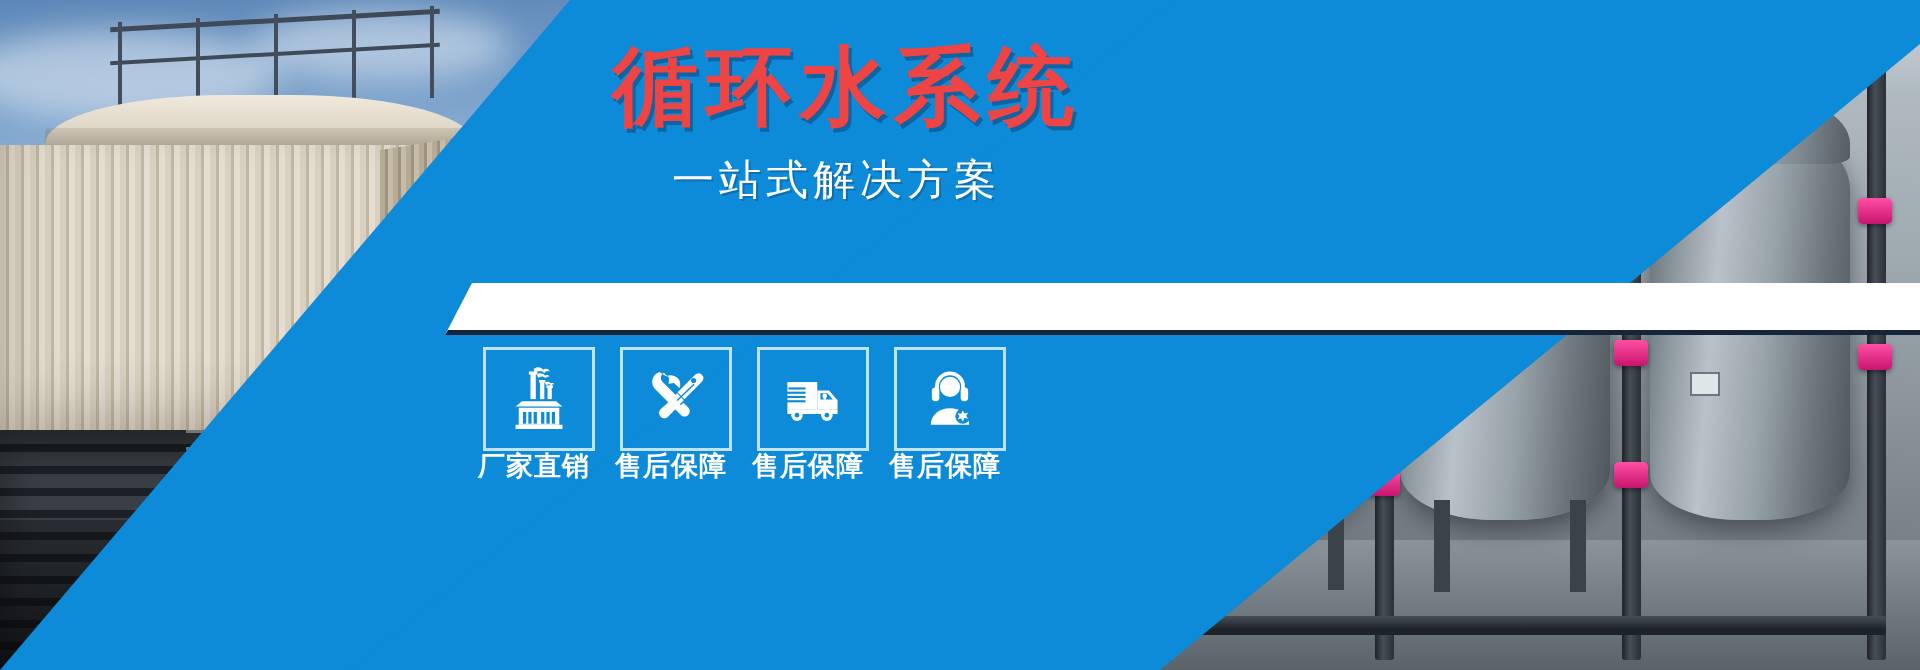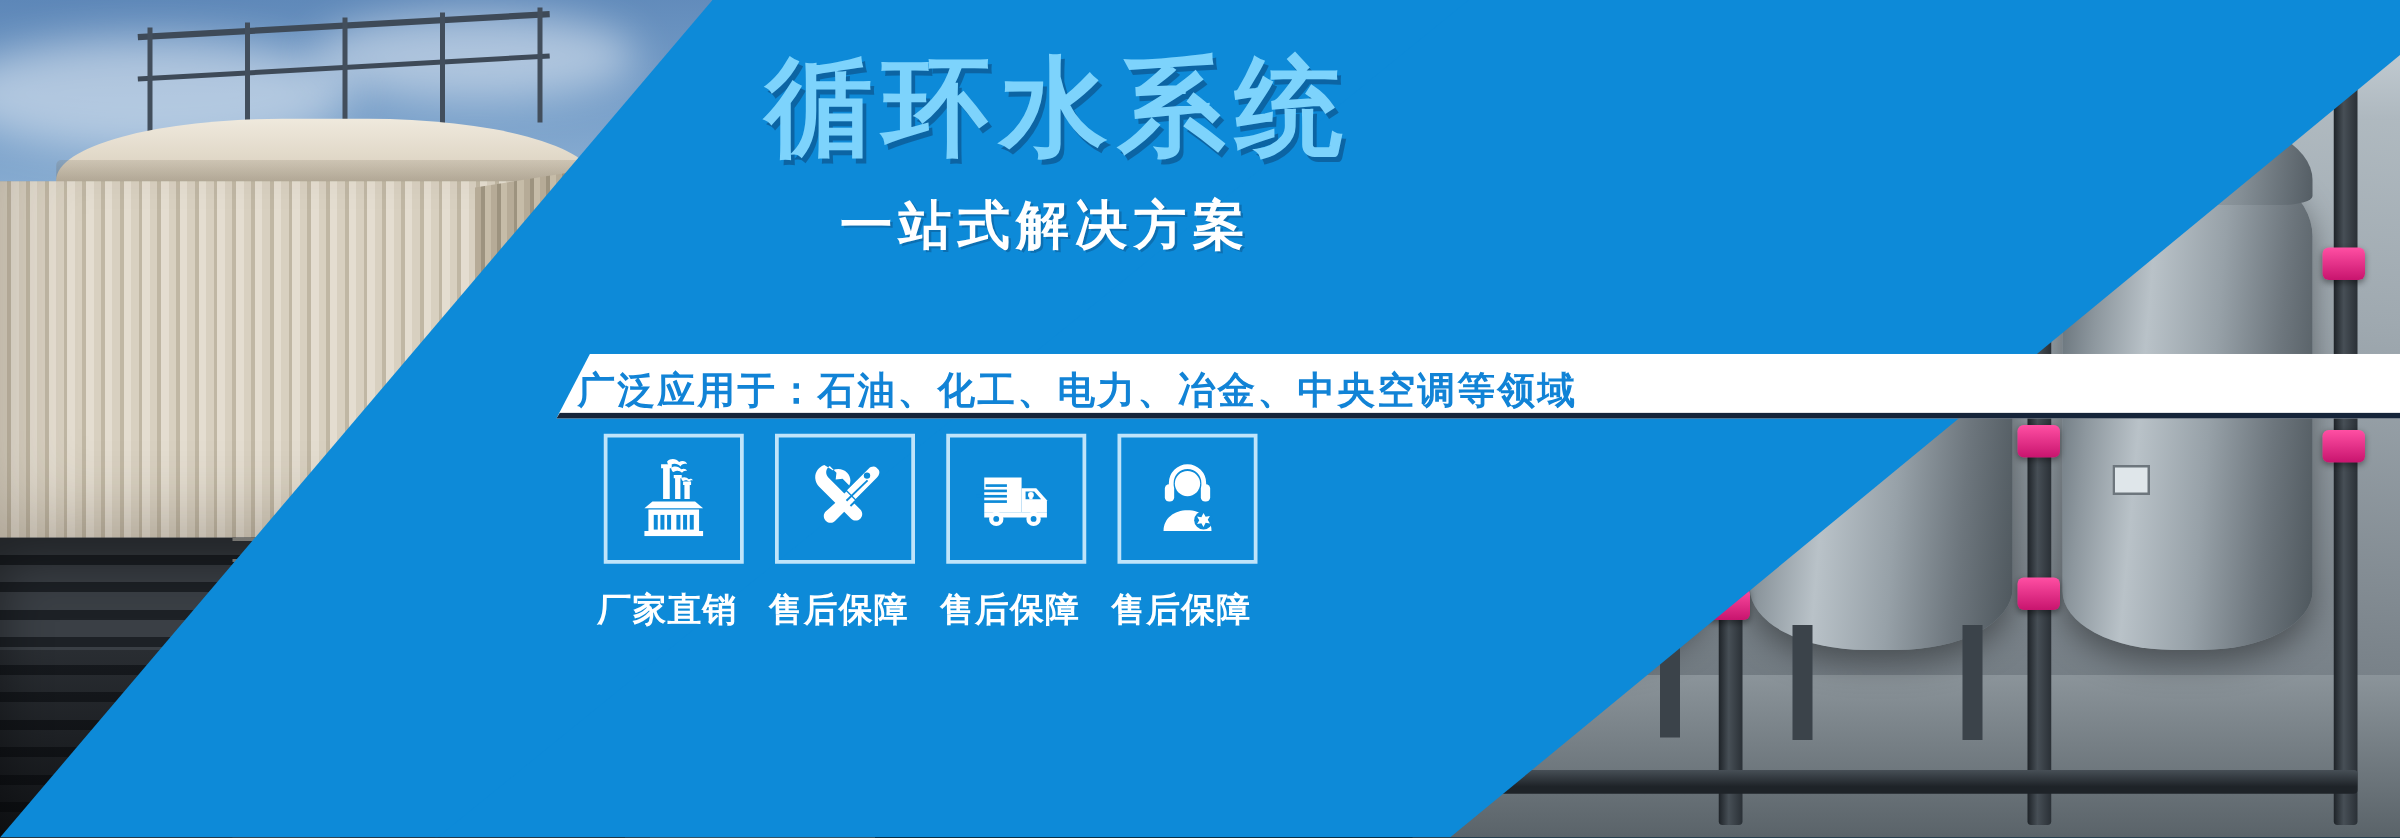--- a/index.html
+++ b/index.html
@@ -68,35 +68,35 @@
     clip-path: polygon(570px 0, 1175px 0, 350px 670px, 0 670px, 0 670px); }
 
   
   .white-band { position:absolute; left:0; top:283px; width:1920px; height:52px; background:#ffffff;
     clip-path: polygon(472px 0, 1920px 0, 1920px 52px, 445px 52px); }
   .band-rule { position:absolute; left:0; top:330px; width:1920px; height:5px; background:#16253a;
     clip-path: polygon(448px 0, 1920px 0, 1920px 5px, 445px 5px); }
 
   
   .headline { position:absolute; left:612px; top:38px; font-size:86px; font-weight:bold;
-    color:#7dd3fc; letter-spacing:8px; line-height:1.12;
+    color:#ef4444; letter-spacing:8px; line-height:1.12;
     text-shadow:3px 4px 0 rgba(12,70,120,.55); white-space:nowrap; }
-  .subhead { position:absolute; left:672px; top:152px; font-size:42px; font-weight:bold;
+  .subhead { position:absolute; left:672px; top:152px; font-size:42px; font-weight:normal;
     color:#ffffff; letter-spacing:5px; white-space:nowrap;
     text-shadow:2px 2px 0 rgba(12,70,120,.4); }
   .apply-line { position:absolute; left:462px; top:292px; font-size:30px; font-weight:bold;
     color:#1183d6; letter-spacing:2px; white-space:nowrap; }
 
   
   .icon-row { position:absolute; left:483px; top:347px; display:flex; gap:25px; }
   .icon-box { width:112px; height:104px; border:3px solid #bfe4fa; display:flex;
     align-items:center; justify-content:center; }
   .icon-box svg { width:70px; height:64px; fill:#ffffff; }
 
-  .label-row { position:absolute; left:478px; top:470px; display:flex; gap:25px; }
+  .label-row { position:absolute; left:478px; top:448px; display:flex; gap:25px; }
   .feature-label { width:112px; text-align:center; font-size:27px; font-weight:bold;
     color:#ffffff; letter-spacing:1px; white-space:nowrap; }
 </style>
 </head>
 <body>
 
 <div id="banner">
 
   <div class="photo-left">
     <div class="sky-l"></div>
@@ -166,21 +166,20 @@
   </div>
 
   <div class="blue-panel"></div>
   <div class="blue-panel-2"></div>
 
   <div class="white-band"></div>
   <div class="band-rule"></div>
 
   <div class="headline">循环水系统</div>
   <div class="subhead">一站式解决方案</div>
-  <div class="apply-line">广泛应用于：石油、化工、电力、冶金、中央空调等领域</div>
 
   <div class="icon-row">
     <div class="icon-box">
       <span>
         <svg viewBox="0 0 64 60" aria-hidden="true">
           <path d="M24 8h5v24h-5z"></path>
             <path d="M33 16h4v16h-4z"></path>
             <path d="M40 21h4v11h-4z"></path>
           <path d="M22.5 6h8v3h-8zM32 14h6v2.5h-6zM39 19h6v2.5h-6z"></path>
           <path d="M27 4c3-3 7-2 9 .4 2.4-1.6 5.4-.6 6 1.6-2.4-.8-4 .2-5 1.6-1.6-2-5-2.6-7-1.2-1.2.8-2.2 1.2-3-2.4z"></path>

